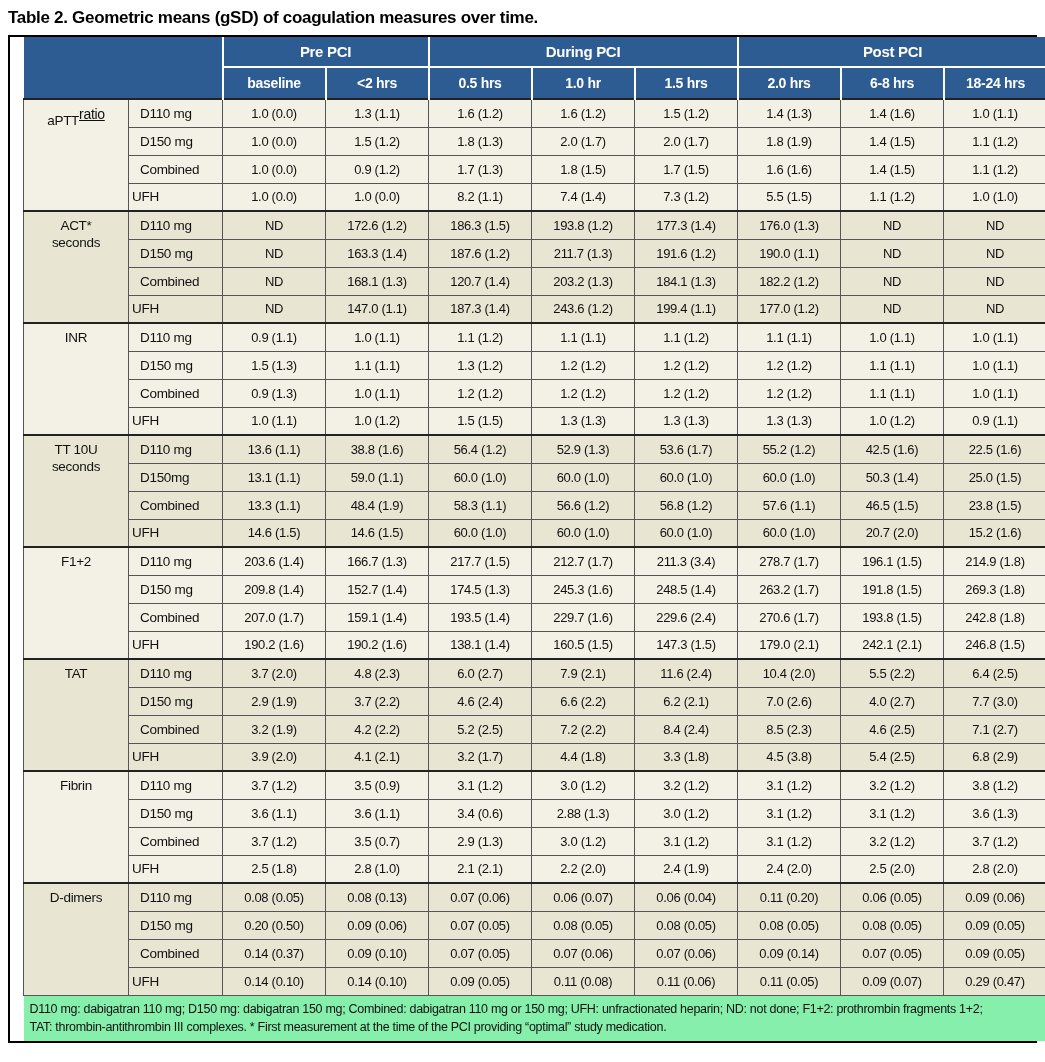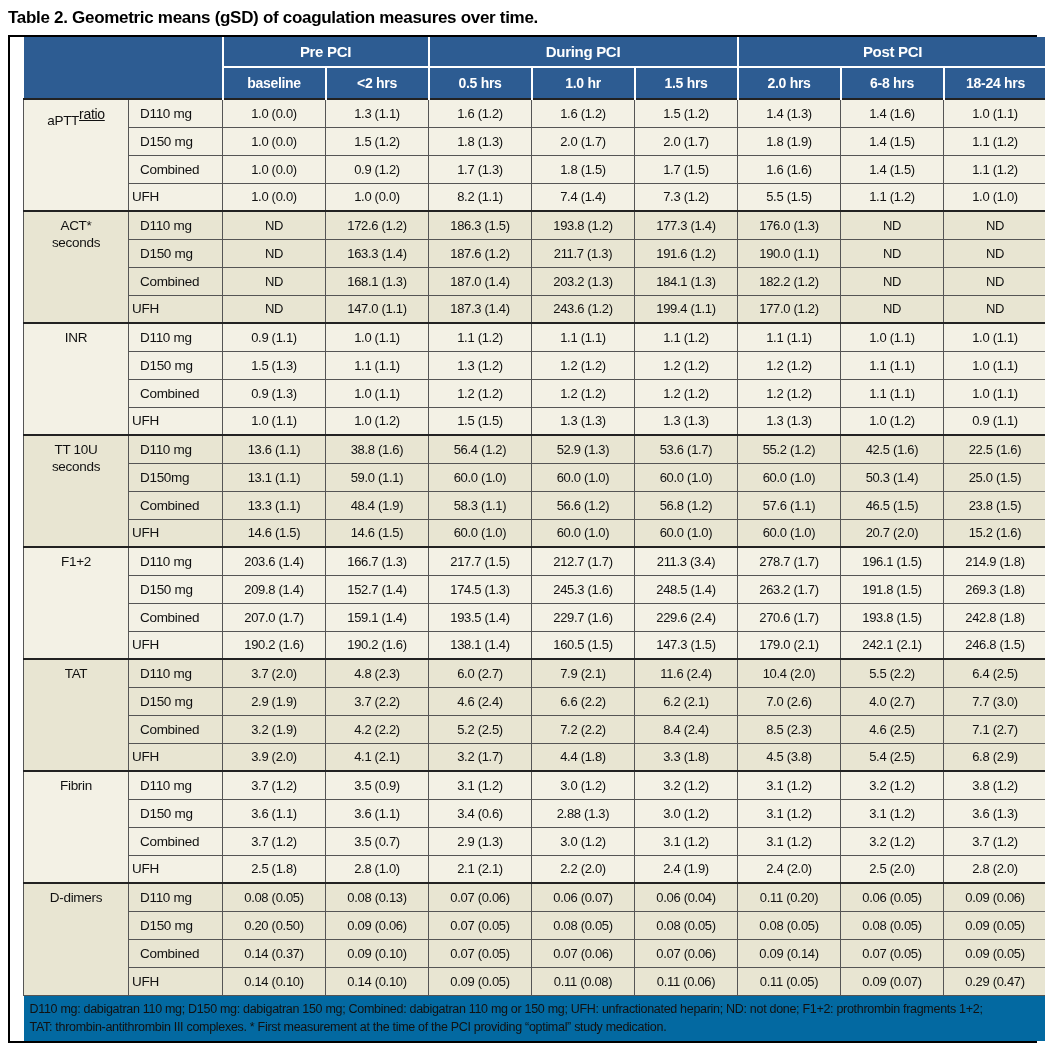--- a/index.html
+++ b/index.html
@@ -78,21 +78,21 @@
     padding-left: 11px;
     font-size: 13.5px;
   }
   td.treatment-cell.centered {
     text-align: left;
     padding-left: 3px;
   }
 
   
   tfoot td {
-    background: #0369a1;
+    background: #86efac;
     border-top: 1px solid #333;
     font-size: 12.5px;
     line-height: 1.45;
     text-align: left;
     padding: 4px 6px 5px 6px;
     letter-spacing: -0.3px;
   }
 </style>
 </head>
 <body>
@@ -198,21 +198,21 @@
             <td class="value-cell">211.7 (1.3)</td>
             <td class="value-cell">191.6 (1.2)</td>
             <td class="value-cell">190.0 (1.1)</td>
             <td class="value-cell">ND</td>
             <td class="value-cell">ND</td>
           </tr>
           <tr class="tint-dark">
             <td class="treatment-cell">Combined</td>
             <td class="value-cell">ND</td>
             <td class="value-cell">168.1 (1.3)</td>
-            <td class="value-cell">187.0 (1.4)</td>
+            <td class="value-cell">120.7 (1.4)</td>
             <td class="value-cell">203.2 (1.3)</td>
             <td class="value-cell">184.1 (1.3)</td>
             <td class="value-cell">182.2 (1.2)</td>
             <td class="value-cell">ND</td>
             <td class="value-cell">ND</td>
           </tr>
           <tr class="tint-dark">
             <td class="treatment-cell centered">UFH</td>
             <td class="value-cell">ND</td>
             <td class="value-cell">147.0 (1.1)</td>

